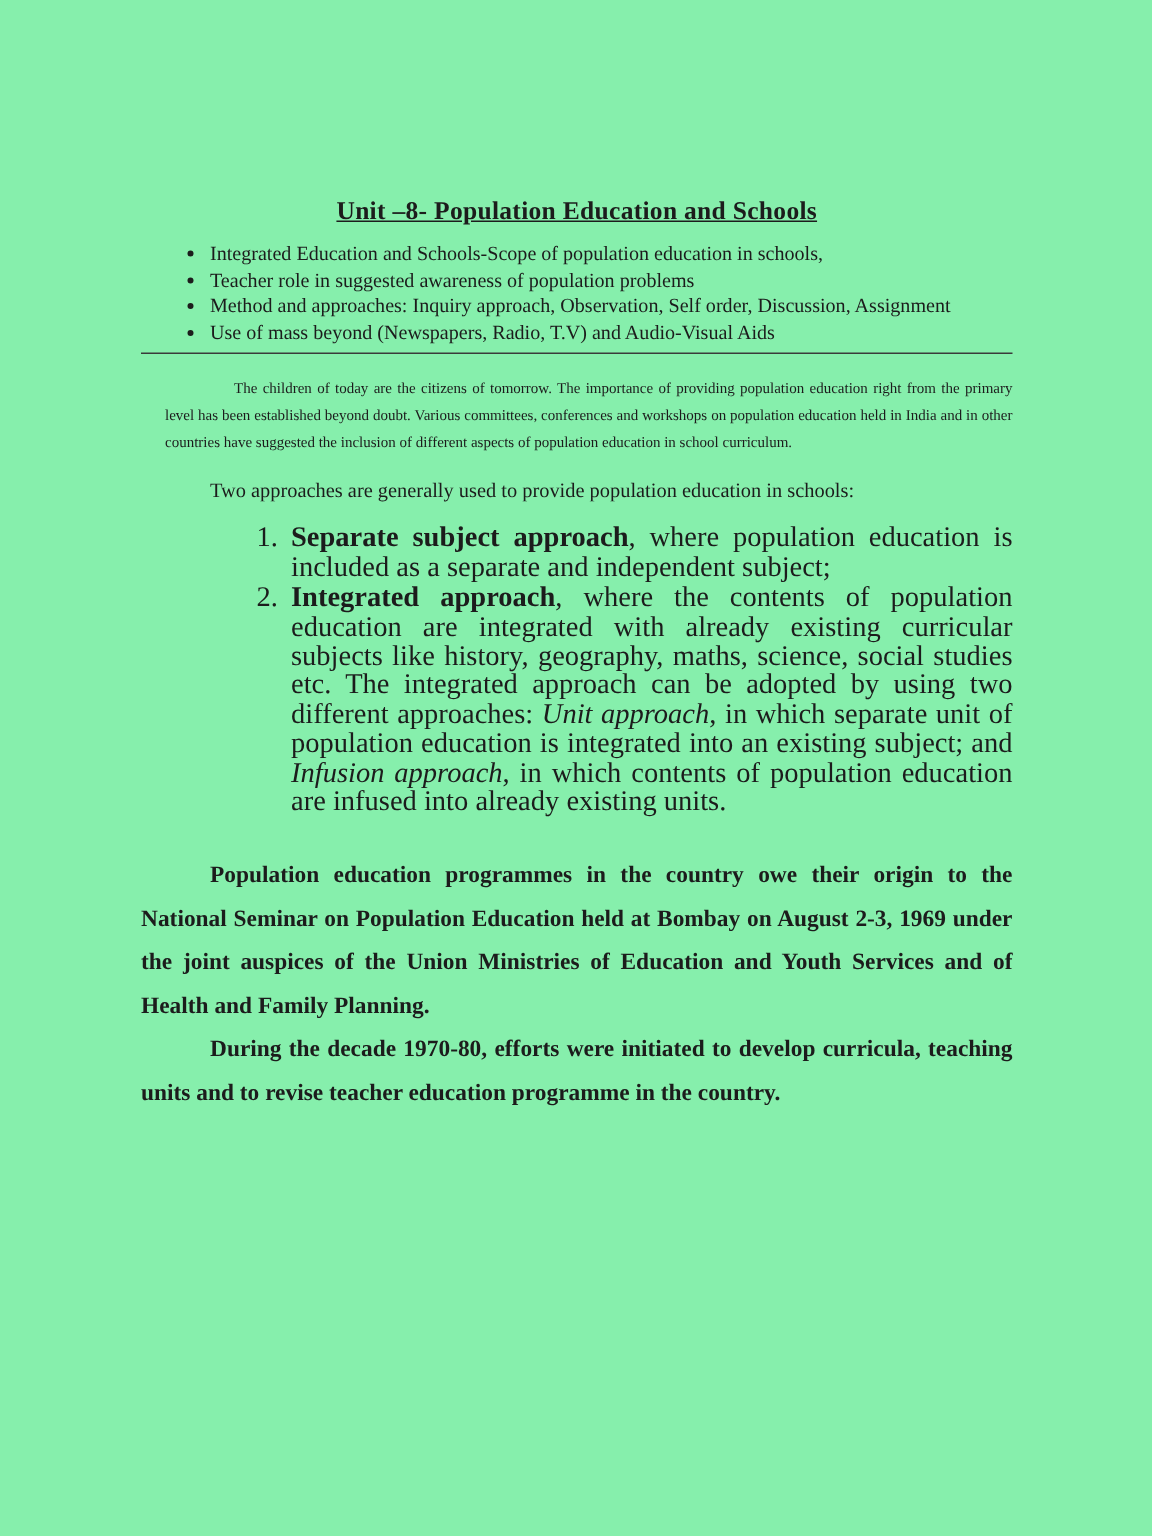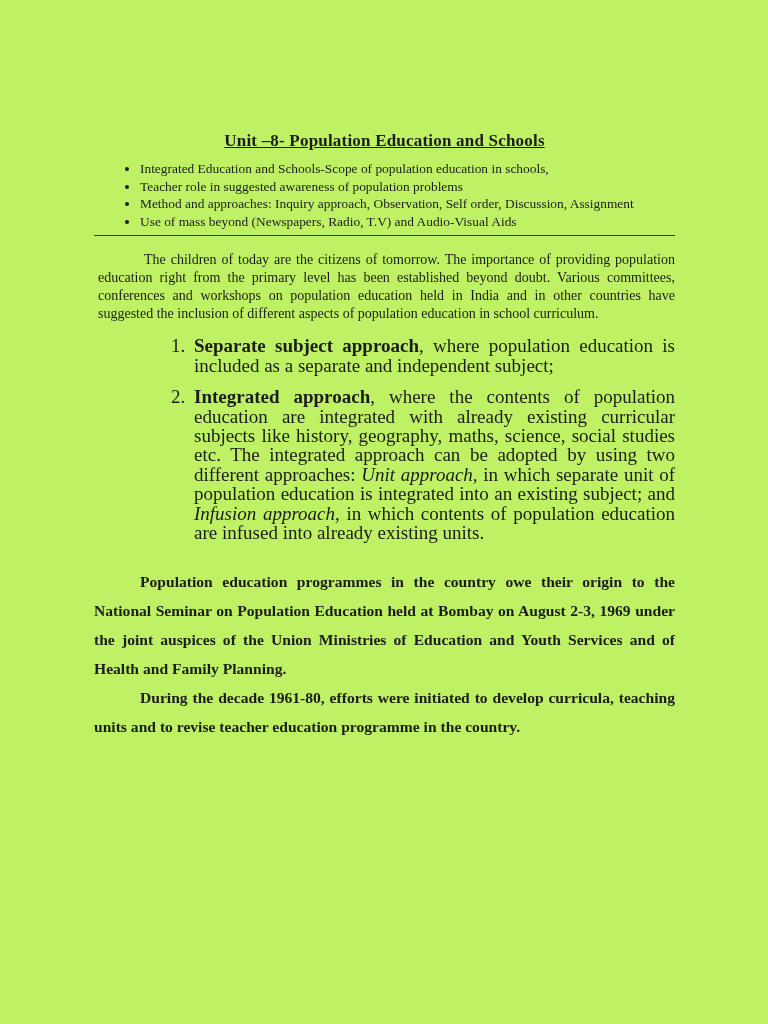--- a/index.html
+++ b/index.html
@@ -11,21 +11,21 @@
     width: 768px;
     height: 1024px;
     position: relative;
     overflow: hidden;
     font-family: "Liberation Serif", "DejaVu Serif", serif;
     color: #1c1c1c;
   }
   .page {
     position: absolute;
     inset: 0;
-    background: #bef264;
+    background: #86efac;
   }
   .content {
     position: absolute;
     left: 94px;
     top: 131px;
     width: 581px;
   }
   .doc-title {
     margin: 0 0 9px 0;
     text-align: center;
@@ -43,22 +43,22 @@
     font-size: 13.4px;
     line-height: 17.6px;
     text-align: justify;
   }
   hr.divider {
     border: none;
     border-top: 1.6px solid #3a3a3a;
     margin: 5px 0 0 0;
   }
   p.body-par {
-    margin: 15px 0 0 4px;
-    font-size: 14px;
+    margin: 15px 0 0 16px;
+    font-size: 10px;
     line-height: 18px;
     text-align: justify;
     text-indent: 46px;
   }
   p.lead-par {
     margin: 13px 0 0 0;
     font-size: 13.6px;
     line-height: 18px;
     text-align: justify;
     text-indent: 46px;
@@ -68,21 +68,21 @@
     padding: 0 0 0 96px;
     list-style: decimal outside;
   }
   ol.approaches li {
     font-size: 19px;
     line-height: 19.4px;
     text-align: justify;
     padding-left: 4px;
   }
   ol.approaches li + li {
-    margin-top: 12px;
+    margin-top: 1px;
   }
   .bold-section {
     margin-top: 25px;
   }
   .bold-section p {
     margin: 0;
     font-size: 15.6px;
     font-weight: bold;
     line-height: 29px;
     text-align: justify;
@@ -103,25 +103,26 @@
       <li>Integrated Education and Schools-Scope of population education in schools,</li>
       <li>Teacher role in suggested awareness of population problems</li>
       <li>Method and approaches: Inquiry approach, Observation, Self order, Discussion, Assignment</li>
       <li>Use of mass beyond (Newspapers, Radio, T.V) and Audio-Visual Aids</li>
     </ul>
 
     <hr class="divider">
 
     <p class="body-par">The children of today are the citizens of tomorrow. The importance of providing population education right from the primary level has been established beyond doubt. Various committees, conferences and workshops on population education held in India and in other countries have suggested the inclusion of different aspects of population education in school curriculum.</p>
 
+    <p class="lead-par">Two approaches are generally used to provide population education in schools:</p>
 
     <ol class="approaches">
       <li><b class="lead">Separate subject approach</b><span>, where population education is included as a separate and independent subject;</span></li>
       <li><b class="lead">Integrated approach</b><span>, where the contents of population education are integrated with already existing curricular subjects like history, geography, maths, science, social studies etc. The integrated approach can be adopted by using two different approaches: </span><i class="em">Unit approach</i><span>, in which separate unit of population education is integrated into an existing subject; and </span><i class="em">Infusion approach</i><span>, in which contents of population education are infused into already existing units.</span></li>
     </ol>
 
     <div class="bold-section">
       <p>Population education programmes in the country owe their origin to the National Seminar on Population Education held at Bombay on August 2-3, 1969 under the joint auspices of the Union Ministries of Education and Youth Services and of Health and Family Planning.</p>
-      <p>During the decade 1961-80, efforts were initiated to develop curricula, teaching units and to revise teacher education programme in the country.</p>
+      <p>During the decade 1970-80, efforts were initiated to develop curricula, teaching units and to revise teacher education programme in the country.</p>
     </div>
 
   </div>
 </div>
 
 </body></html>

